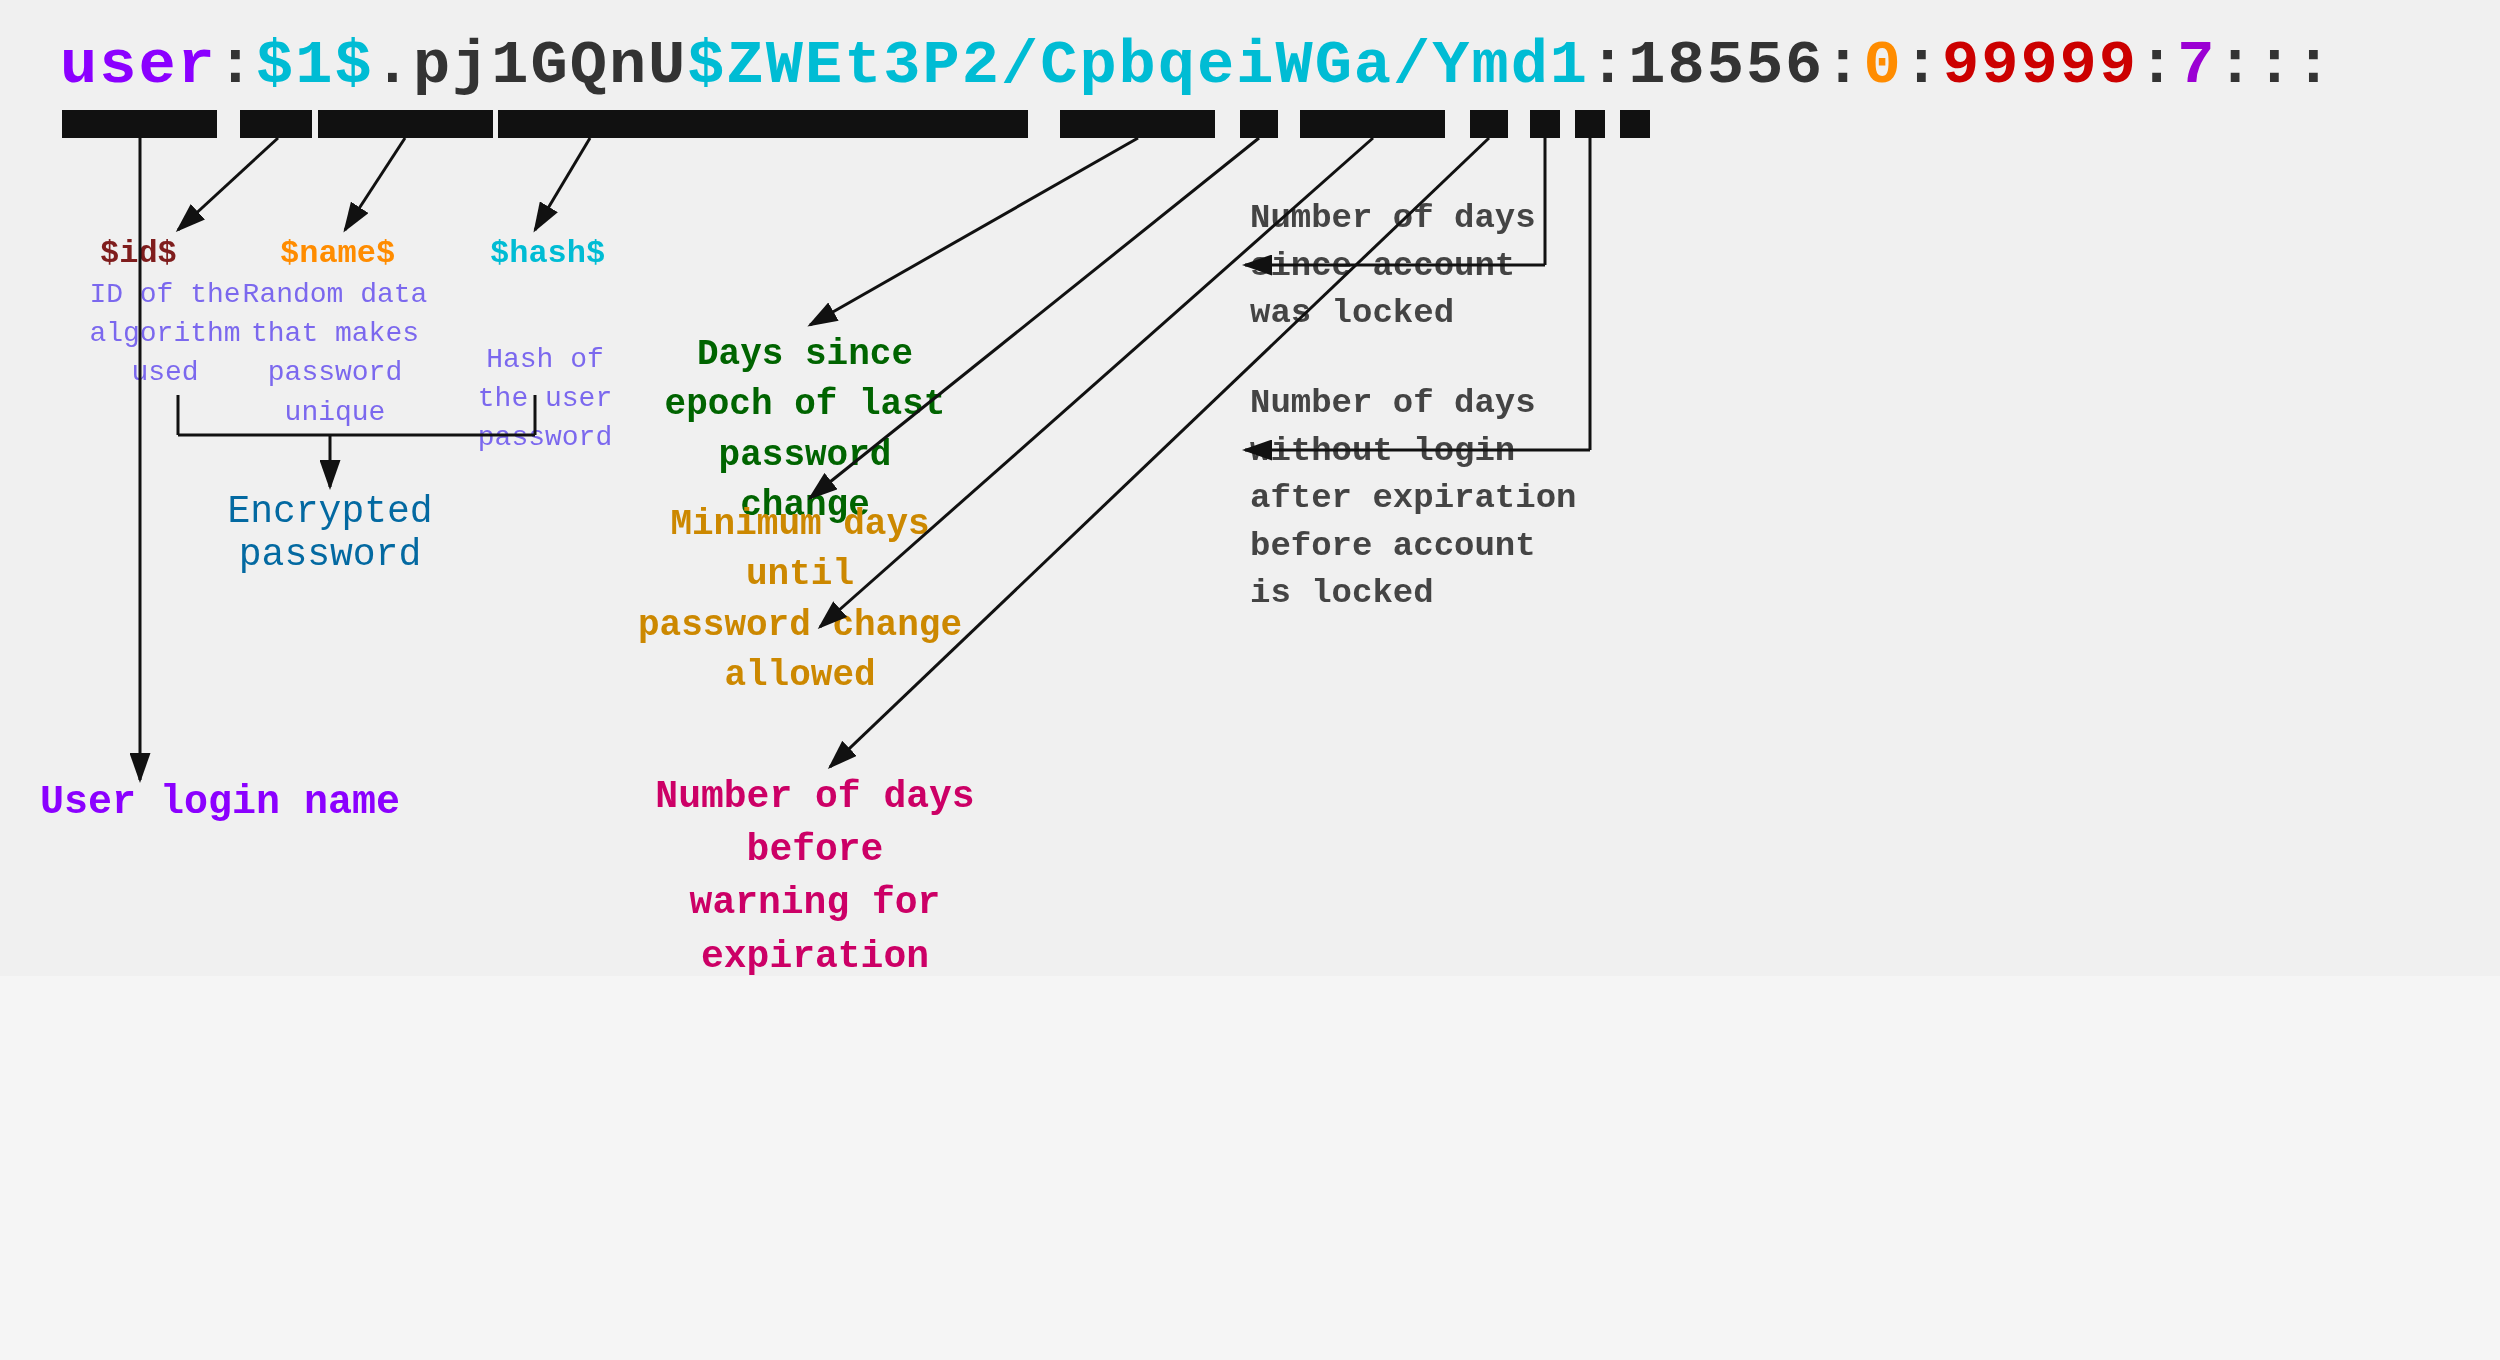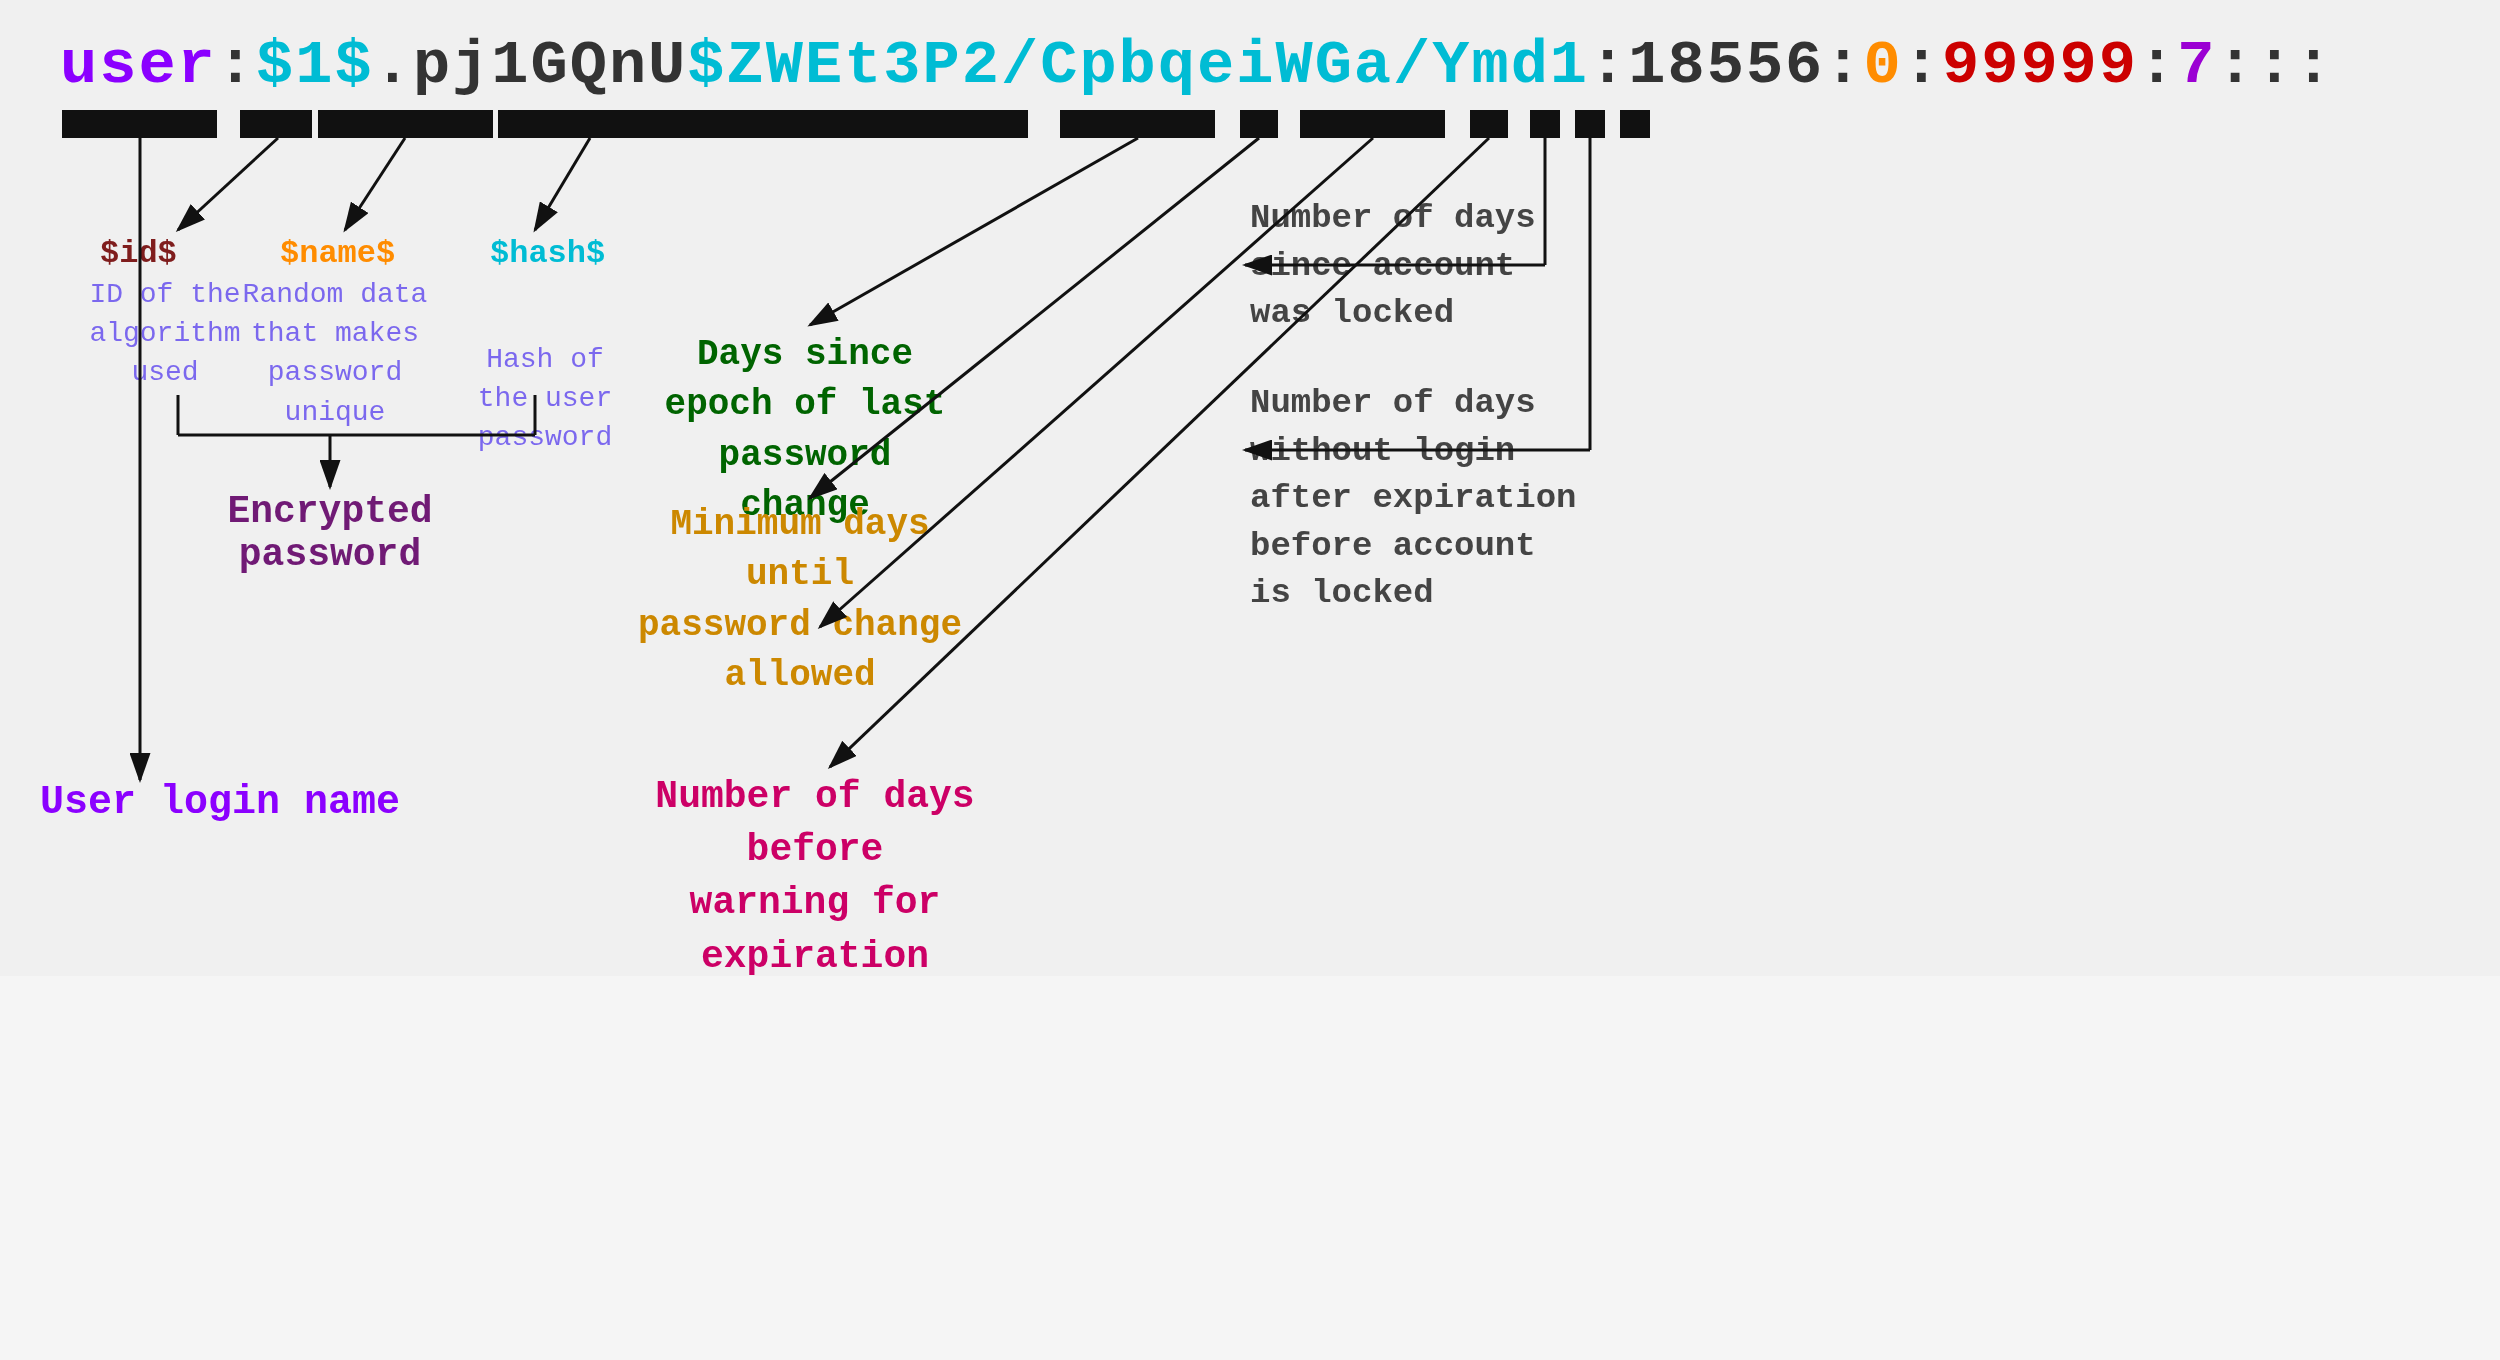--- a/index.html
+++ b/index.html
@@ -108,23 +108,23 @@
       line-height: 1.4;
       text-align: center;
       width: 190px;
       margin-top: 48px;
     }
 
     
     .lbl-encrypted {
       top: 490px;
       left: 200px;
-      color: #701a75;
+      color: #0369a1;
       font-size: 38px;
-      font-weight: bold;
+      font-weight: normal;
       text-align: center;
       width: 260px;
     }
 
     
     .lbl-user-login {
       top: 780px;
       left: 40px;
       color: #8b00ff;
       font-size: 40px;

